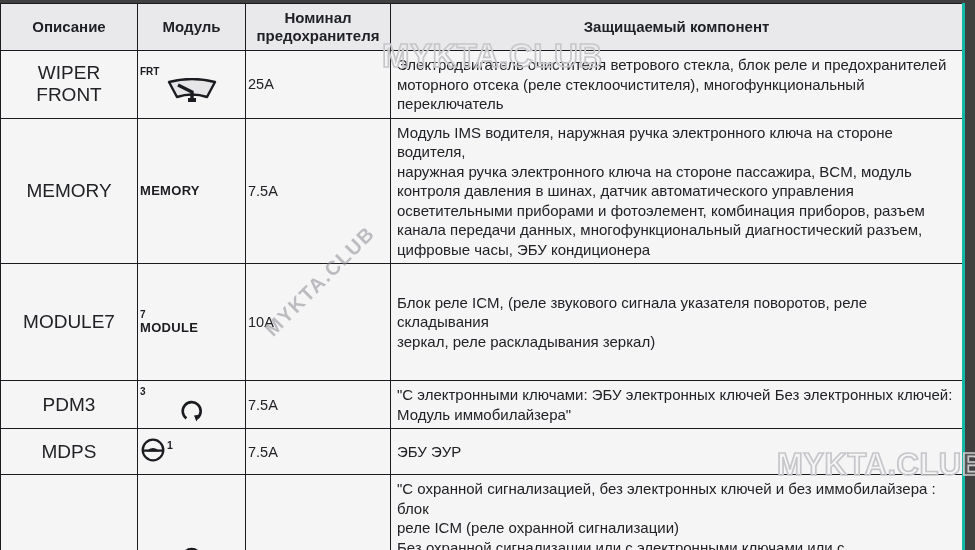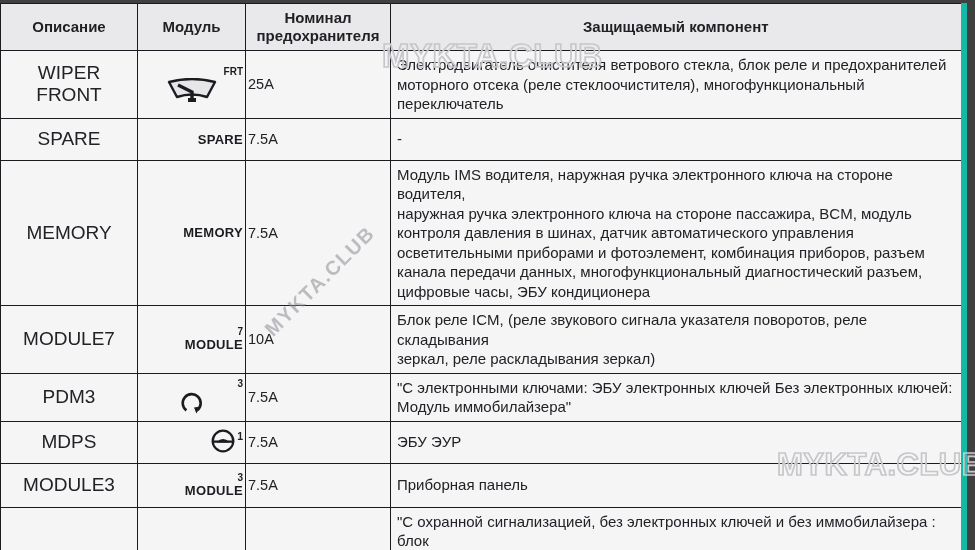--- a/index.html
+++ b/index.html
@@ -4,33 +4,33 @@
 <style>
   html,body{margin:0;padding:0;background:#ffffff;}
   .screen{position:relative;width:975px;height:550px;background:#404040;
           font-family:"Liberation Sans",sans-serif;overflow:hidden;}
 
   table.fuse{position:absolute;left:0;top:3px;width:963px;border-collapse:collapse;
              table-layout:fixed;background:#f5f5f6;}
   th{background:#e9e9eb;font-weight:bold;font-size:15px;color:#1f2024;
      border:1.5px solid #1b1b1f;height:42px;padding:2px 4px;line-height:18px;}
   td{border:1.5px solid #1b1b1f;color:#212226;vertical-align:middle;overflow:hidden;padding:2px;}
-  th:last-child,td:last-child{border-right:6px solid #14b8a6;}
+  th:last-child,td:last-child{border-right:3px solid #14b8a6;}
 
   tbody tr:nth-child(1){height:52px;}
   tbody tr:nth-child(2){height:42px;}
   tbody tr:nth-child(3){height:117px;}
   tbody tr:nth-child(4){height:42px;}
   tbody tr:nth-child(5){height:46px;}
   tbody tr:nth-child(6){height:42px;}
   tbody tr:nth-child(7){height:44px;}
   tbody tr:nth-child(8){height:108px;}
 
   .c-desc{text-align:center;font-size:19px;}
-  .c-sym{text-align:right;}
+  .c-sym{text-align:left;}
   .c-rate{text-align:left;font-size:14.5px;}
   .c-comp{font-size:15px;line-height:19.5px;padding:4px 6px;white-space:pre-line;text-align:left;}
 
   .sym-top{font-size:10px;font-weight:bold;line-height:11px;color:#1b1c20;}
   .sym-text{font-size:13px;font-weight:bold;letter-spacing:.3px;color:#1b1c20;line-height:15px;}
   .sym-icon{display:block;margin:1px auto 0 auto;}
   .sym-row{display:inline-flex;align-items:flex-start;}
   .sym-sup{font-size:10.5px;font-weight:bold;margin-top:3px;margin-left:1px;}
 
   .wm{position:absolute;font-weight:bold;z-index:5;pointer-events:none;white-space:nowrap;}
@@ -70,28 +70,20 @@
     <path d="M4 4 Q27 -2 50 4 L42 19 Q27 14 12 19 Z" fill="#e6e6e8" stroke="#1b1c20" stroke-width="2.4" stroke-linejoin="round"></path>
     <path d="M27 21 L27 14 L13 7" stroke="#1b1c20" stroke-width="3.4" fill="none"></path>
     <rect x="23" y="20" width="8" height="4" fill="#1b1c20"></rect>
   </svg>
 </td>
     <td class="c-rate">25A</td>
     <td class="c-comp">Электродвигатель очистителя ветрового стекла, блок реле и предохранителей
 моторного отсека (реле стеклоочистителя), многофункциональный переключатель</td>
   </tr>
 
-  <tr>
-    <td class="c-desc">SPARE</td>
-    <td class="c-sym">
-            <div class="sym-text">SPARE</div>
-          </td>
-    <td class="c-rate">7.5A</td>
-    <td class="c-comp">-</td>
-  </tr>
 
   <tr>
     <td class="c-desc">MEMORY</td>
     <td class="c-sym">
             <div class="sym-text">MEMORY</div>
           </td>
     <td class="c-rate">7.5A</td>
     <td class="c-comp">Модуль IMS водителя, наружная ручка электронного ключа на стороне водителя,
 наружная ручка электронного ключа на стороне пассажира, BCM, модуль
 контроля давления в шинах, датчик автоматического управления
@@ -132,29 +124,20 @@
     <circle cx="13" cy="13" r="10.3" fill="none" stroke="#1b1c20" stroke-width="2.3"></circle>
     <line x1="2.8" y1="13.6" x2="23.2" y2="13.6" stroke="#1b1c20" stroke-width="2.3"></line>
     <path d="M6.5 14.4 Q13 7.6 19.5 14.4 Z" fill="#1b1c20"></path>
   </svg>
 <span class="sym-sup">1</span>
             </span></td>
     <td class="c-rate">7.5A</td>
     <td class="c-comp">ЭБУ ЭУР</td>
   </tr>
 
-  <tr>
-    <td class="c-desc">MODULE3</td>
-    <td class="c-sym">
-            <div class="sym-top">3</div>
-            <div class="sym-text">MODULE</div>
-          </td>
-    <td class="c-rate">7.5A</td>
-    <td class="c-comp">Приборная панель</td>
-  </tr>
 
   <tr>
     <td class="c-desc">START</td>
     <td class="c-sym">
   <svg class="sym-icon" width="26" height="26" viewBox="0 0 26 26">
     <path d="M7.4 20.4 A 9 9 0 1 1 18.6 19.9" fill="none" stroke="#1b1c20" stroke-width="2.6"></path>
     <path d="M21.6 16.6 L17.4 23.4 L15 17.6 Z" fill="#1b1c20"></path>
   </svg>
 </td>
     <td class="c-rate">7.5A</td>

